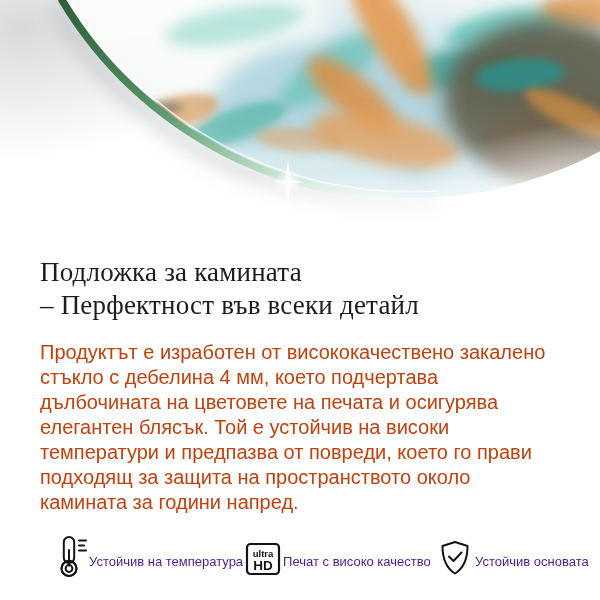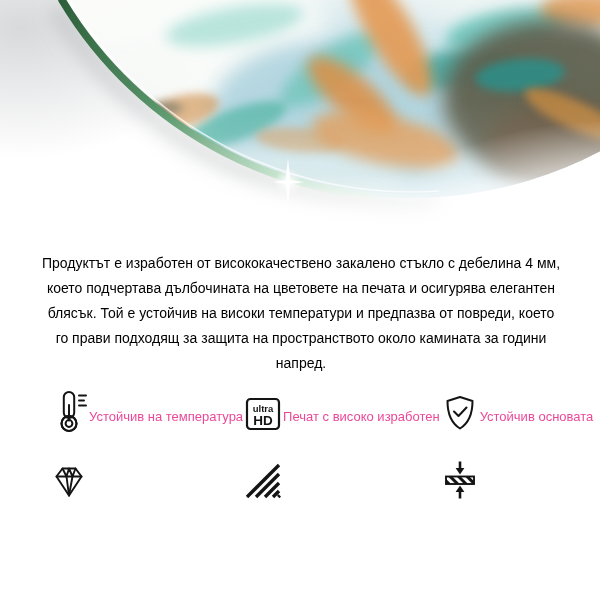--- a/index.html
+++ b/index.html
@@ -9,32 +9,31 @@
   }
   .hero{position:relative;width:600px;height:236px;background:#fff;}
   .hero svg{display:block;}
   .content{padding:2px 40px 0 40px;}
   .title{
     font-family:"Liberation Serif","DejaVu Serif",serif;
     font-weight:400;font-size:27px;line-height:33px;color:#1c1c1c;
     letter-spacing:.2px;
   }
   .desc{
-    margin-top:13px;font-size:14px;line-height:25px;color:#000000;
+    margin-top:13px;font-size:20px;line-height:25px;color:#c2410c;
     width:522px;
-    text-align:center;
   }
   .features{
     margin:12px 0 0 9px;width:578px;
     display:grid;grid-template-columns:repeat(3,1fr);
     row-gap:26px;
   }
   .feature{display:flex;flex-direction:row;align-items:center;}
   .icon-box{height:42px;display:flex;align-items:flex-end;justify-content:center;}
-  .f-label{margin-top:11px;font-size:13px;line-height:15px;color:#ec4899;white-space:nowrap;}
+  .f-label{margin-top:11px;font-size:13px;line-height:15px;color:#4c1d95;white-space:nowrap;}
   .fi{stroke:#141414;fill:none;stroke-width:2;stroke-linecap:round;stroke-linejoin:round;}
 </style>
 </head>
 <body>
 
 <div class="hero">
   <svg width="600" height="236" viewBox="0 0 600 236">
     <defs>
       <clipPath id="diskClip">
           <circle cx="411" cy="-208" r="406"></circle>
@@ -123,20 +122,24 @@
 
     <g>
       <circle cx="288" cy="182" r="14" fill="url(#glow)"></circle>
       <polygon points="288,158 290.4,180 288,207 285.6,180" fill="#ffffff" opacity="0.95"></polygon>
       <polygon points="272,182 288,179.8 305,182 288,184.2" fill="#ffffff" opacity="0.9"></polygon>
     </g>
   </svg>
 </div>
 
 <div class="content">
+  <h1 class="title">
+    <div>Подложка за камината</div>
+    <div>– Перфектност във всеки детайл</div>
+  </h1>
   <p class="desc">Продуктът е изработен от висококачествено закалено стъкло с дебелина 4 мм, което подчертава дълбочината на цветовете на печата и осигурява елегантен блясък. Той е устойчив на високи температури и предпазва от повреди, което го прави подходящ за защита на пространството около камината за години напред.</p>
 
   <div class="features">
 
     <div class="feature">
       <div class="icon-box">
         <svg width="40" height="42" viewBox="0 0 40 42">
           <circle class="fi" cx="20" cy="33.5" r="7.5" fill="#ffffff"></circle>
           <rect class="fi" x="14.8" y="2" width="10.4" height="26" rx="5.2" fill="#ffffff"></rect>
           <circle class="fi" cx="20" cy="33.5" r="7.5" fill="none"></circle>
@@ -151,21 +154,21 @@
     </div>
 
     <div class="feature">
       <div class="icon-box">
         <svg width="40" height="36" viewBox="0 0 40 36">
           <rect x="4" y="3" width="32" height="30" rx="3.5" fill="none" stroke="#141414" stroke-width="2.2"></rect>
           <text x="20" y="15.5" text-anchor="middle" font-family="Liberation Sans, sans-serif" font-size="9.5" font-weight="700" fill="#141414">ultra</text>
           <text x="20" y="28.5" text-anchor="middle" font-family="Liberation Sans, sans-serif" font-size="13.5" font-weight="800" fill="#141414">HD</text>
         </svg>
       </div>
-      <div class="f-label">Печат с високо изработен</div>
+      <div class="f-label">Печат с високо качество</div>
     </div>
 
     <div class="feature">
       <div class="icon-box">
         <svg width="40" height="38" viewBox="0 0 40 38">
           <path class="fi" d="M20 3 L32.5 7 C32.5 19 29 29 20 34.5 C11 29 7.5 19 7.5 7 Z"></path>
           <path class="fi" d="M14 17.5 L18.5 22 L26.5 13.5" stroke-width="2.2"></path>
         </svg>
       </div>
       <div class="f-label">Устойчив основата</div>

